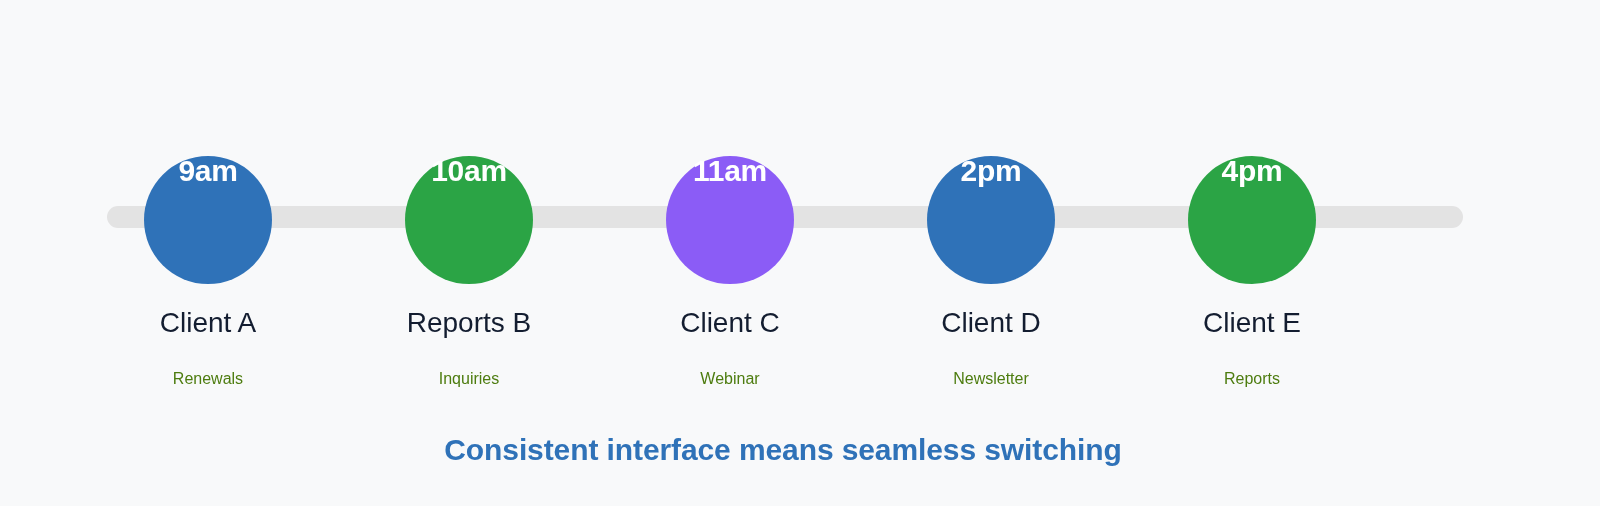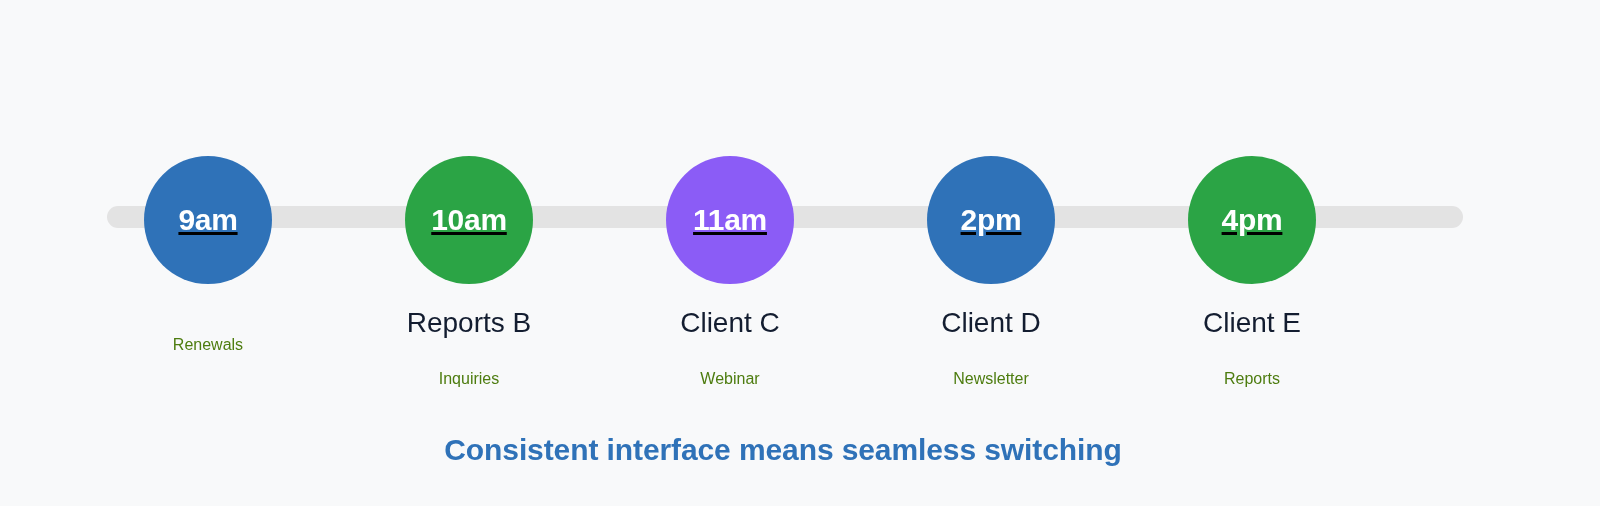--- a/index.html
+++ b/index.html
@@ -62,24 +62,22 @@
     height: 128px;
   }
 
   .node {
     position: absolute;
     top: 0;
     width: 128px;
     height: 128px;
     border-radius: 50%;
     display: flex;
-    align-items: center;
     justify-content: center;
     box-sizing: border-box;
-    text-decoration: underline;
   }
 
   .node-time {
     color: #ffffff;
     font-size: 30px;
     font-weight: bold;
     letter-spacing: -0.3px;
     line-height: 1;
     white-space: nowrap;
   }
@@ -153,20 +151,21 @@
           <span class="node-time">2pm</span>
         </div>
         <div class="node" style="left: 1081px; background: rgb(43, 164, 69);">
           <span class="node-time">4pm</span>
         </div>
       </div>
   </div>
 
   <div class="labels">
       <div class="label-group" style="left: -19px;">
+        <div class="label-client">Client A</div>
         <div class="label-task">Renewals</div>
       </div>
       <div class="label-group" style="left: 242px;">
         <div class="label-client">Reports B</div>
         <div class="label-task">Inquiries</div>
       </div>
       <div class="label-group" style="left: 503px;">
         <div class="label-client">Client C</div>
         <div class="label-task">Webinar</div>
       </div>

